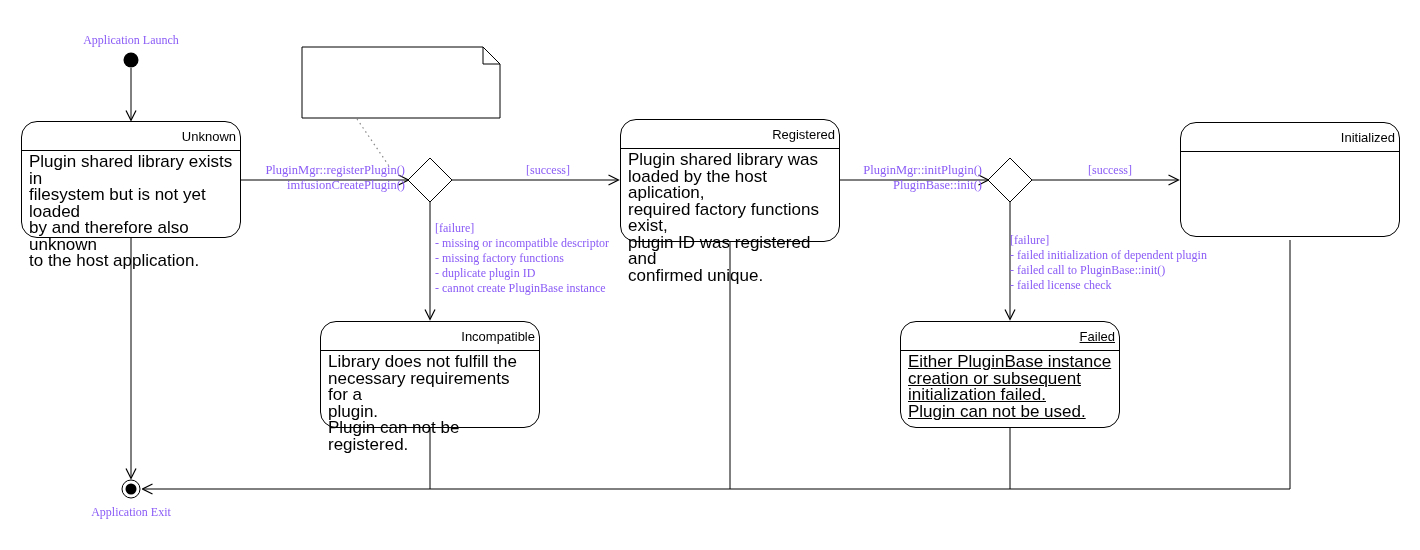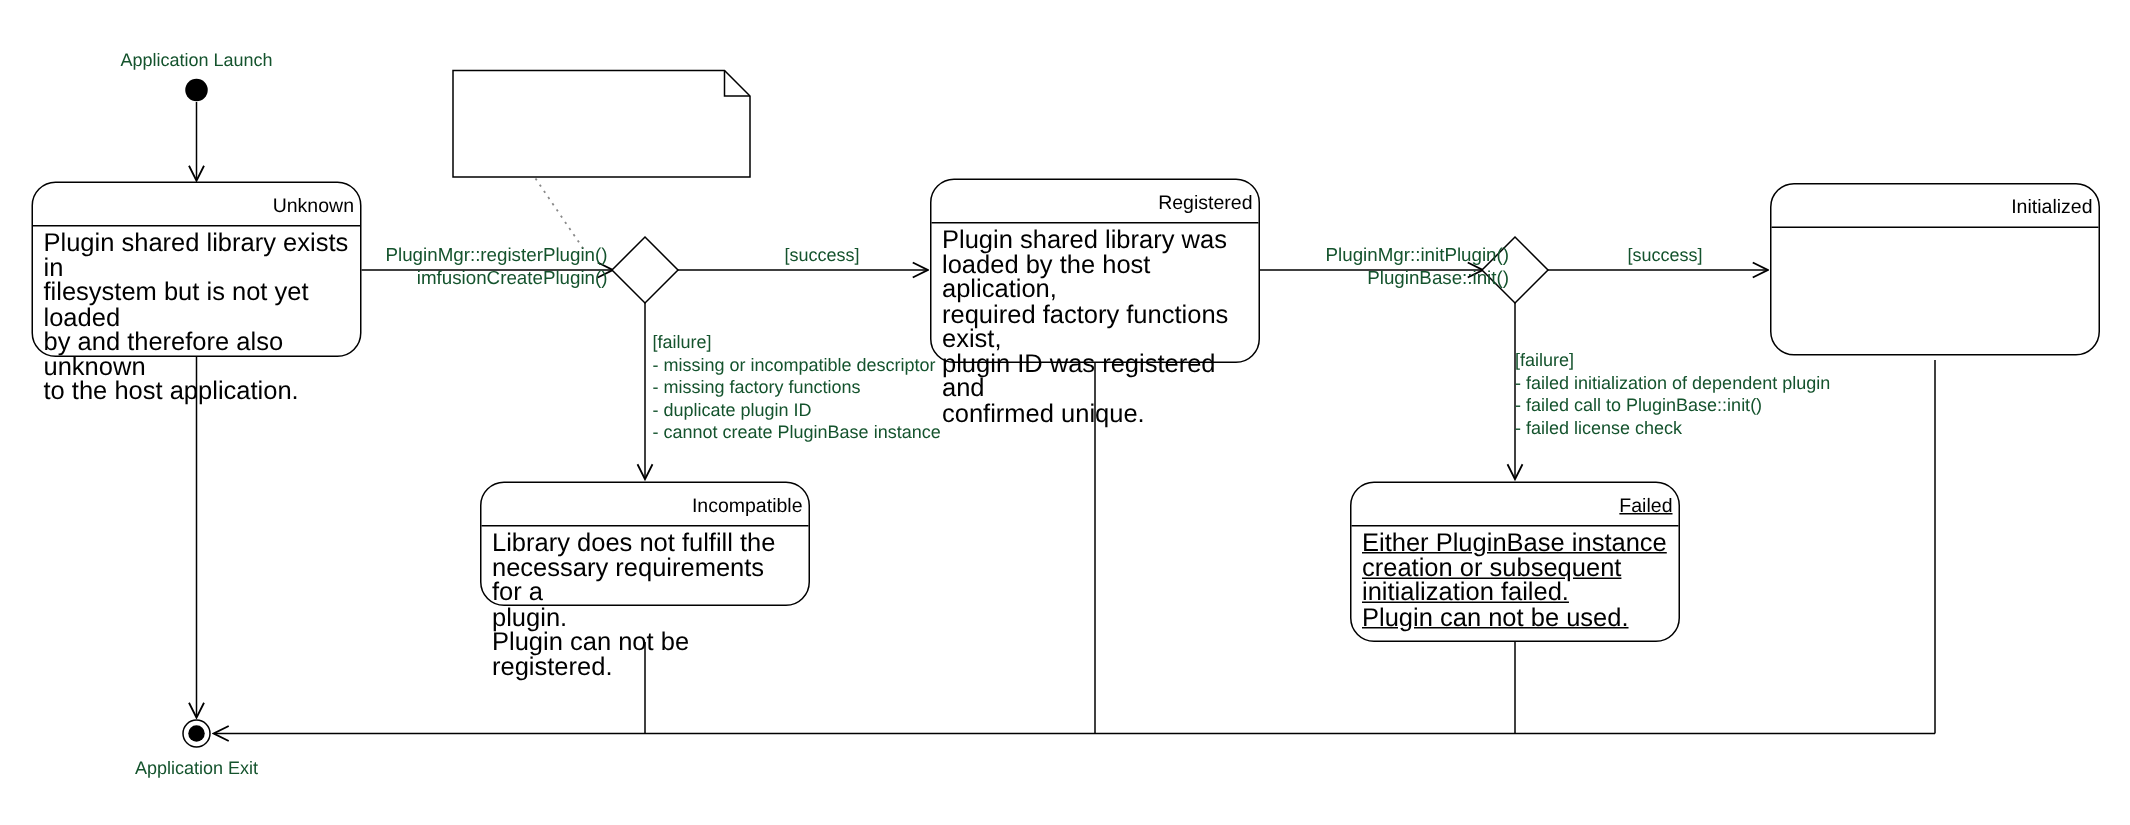--- a/index.html
+++ b/index.html
@@ -62,21 +62,22 @@
     white-space: pre-line;
     padding: 5px 7px 4px 7px;
   }
 
   
   .lbl {
     position: absolute;
     font-size: 12px;
     line-height: 15px;
     white-space: pre-line;
-    color: #14532d;
+    color: #8b5cf6;
+    font-family: Liberation Serif, serif;
   }
   .lbl.center { text-align: center; }
   .lbl.right  { text-align: right; }
   .lbl.t13 { font-size: 12.5px; }
 </style>
 </head>
 <body>
 
 <div id="canvas">
 
@@ -142,21 +143,21 @@
 loaded by the host aplication,
 required factory functions exist,
 plugin ID was registered and
 confirmed unique.</div>
   </div>
 
   <div class="state" style="left:1180px; top:122px; width:220px; height:115px;">
     <div class="state-title">Initialized</div>
   </div>
 
-  <div class="state" style="left:320px; top:321px; width:220px; height:83px;">
+  <div class="state" style="left:320px; top:321px; width:220px; height:107px;">
     <div class="state-title">Incompatible</div>
     <div class="state-body">Library does not fulfill the
 necessary requirements for a
 plugin.
 Plugin can not be registered.</div>
   </div>
 
   <div class="state" style="left:900px; top:321px; width:220px; height:107px;text-decoration:underline;">
     <div class="state-title">Failed</div>
     <div class="state-body">Either PluginBase instance
@@ -173,21 +174,21 @@
 imfusionCreatePlugin()</div>
 
   <div class="lbl center" style="left:478px; top:163px; width:140px;">[success]</div>
 
   <div class="lbl" style="left:435px; top:221px; width:330px;">[failure]
 - missing or incompatible descriptor
 - missing factory functions
 - duplicate plugin ID
 - cannot create PluginBase instance</div>
 
-  <div class="lbl right t13" style="left:872px; top:163px; width:134px;">PluginMgr::initPlugin()
+  <div class="lbl right t13" style="left:848px; top:163px; width:134px;">PluginMgr::initPlugin()
 PluginBase::init()</div>
 
   <div class="lbl center" style="left:1040px; top:163px; width:140px;">[success]</div>
 
   <div class="lbl" style="left:1010px; top:233px; width:330px;">[failure]
 - failed initialization of dependent plugin
 - failed call to PluginBase::init()
 - failed license check</div>
 
 </div>

